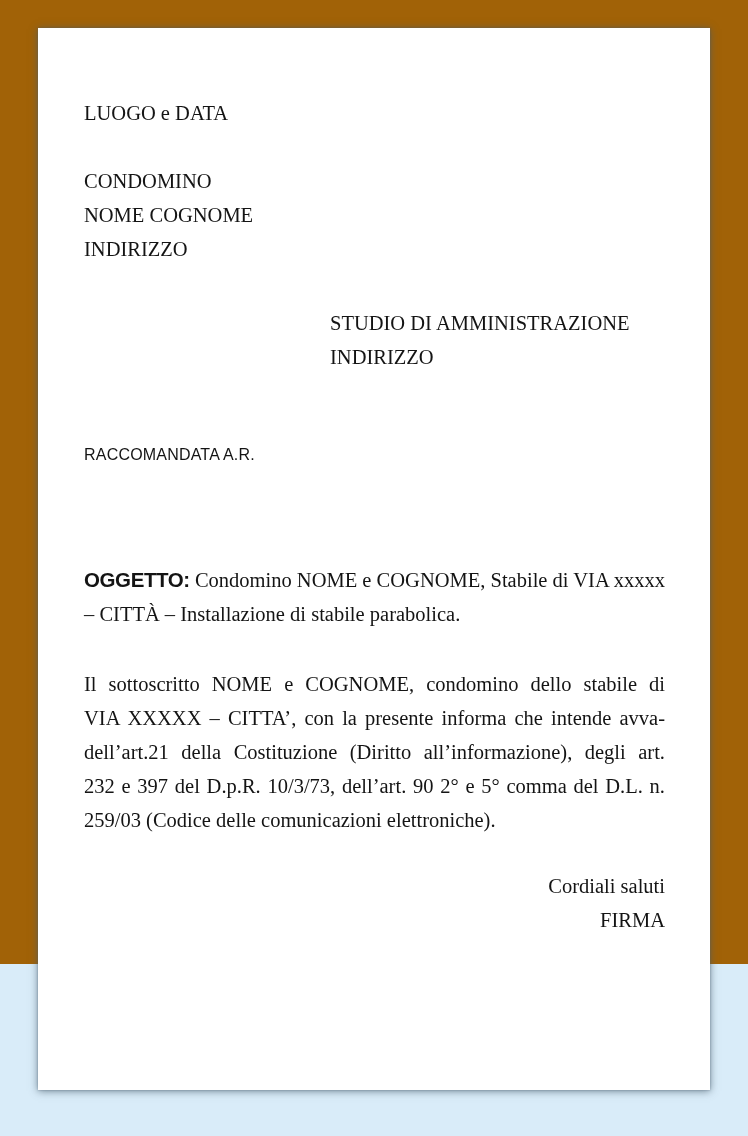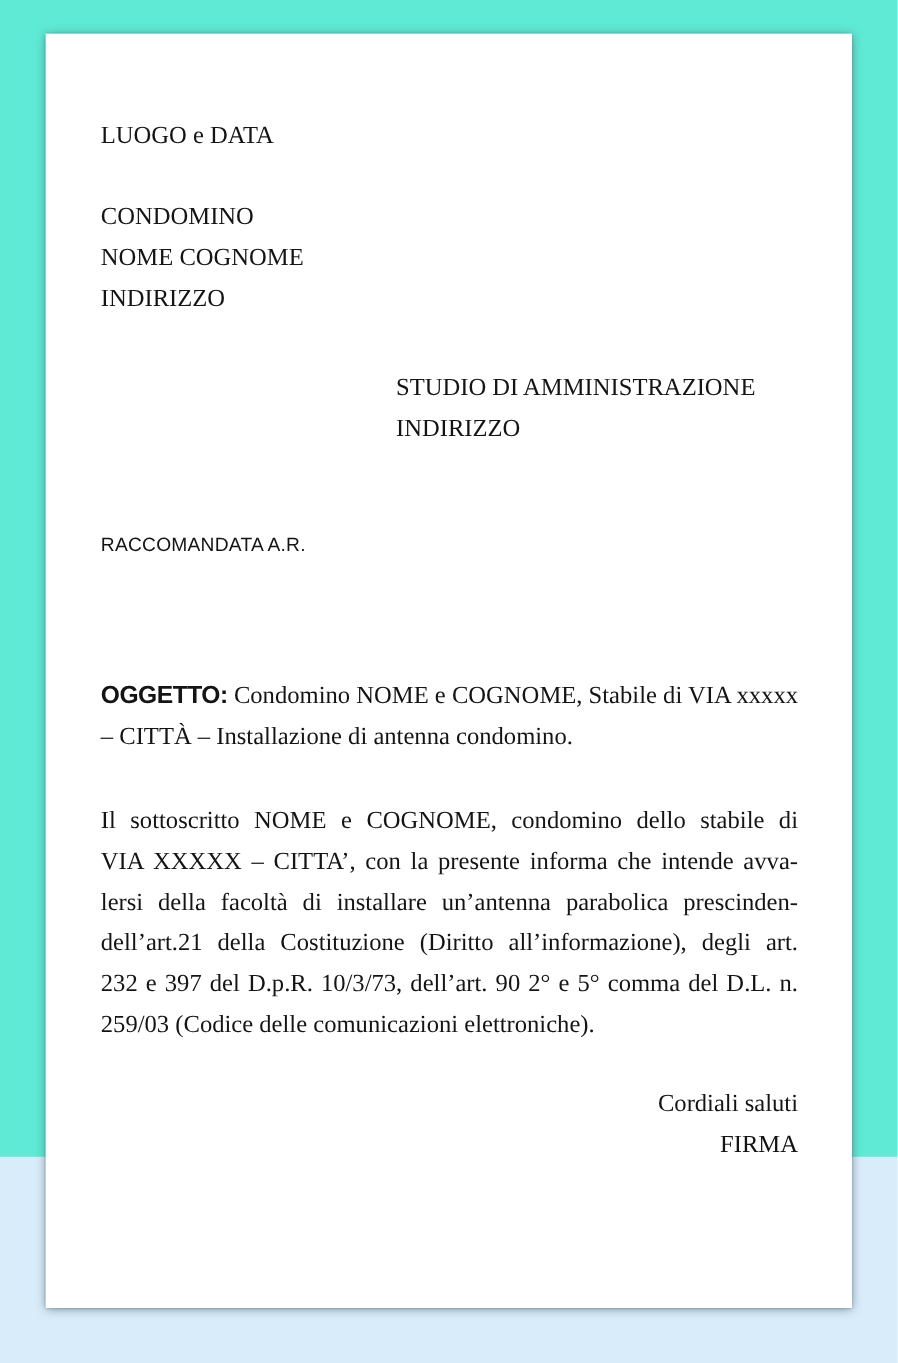--- a/index.html
+++ b/index.html
@@ -7,21 +7,21 @@
   body {
     background: #d9ecf9;
     font-family: "Liberation Serif", "DejaVu Serif", serif;
     color: #141414;
     overflow: hidden;
   }
   .canvas {
     position: relative;
     width: 748px;
     height: 964px;
-    background: #5eead4;
+    background: #a16207;
   }
   .sheet {
     position: absolute;
     left: 38px;
     top: 28px;
     width: 672px;
     height: 1062px;
     background: #ffffff;
     box-shadow: 0 1px 8px rgba(73, 95, 110, 0.75), 0 0 2px rgba(73, 95, 110, 0.45);
     padding: 68px 45px 0 46px;
@@ -76,27 +76,26 @@
 
     <div class="sender-block">
       <div class="line">STUDIO DI AMMINISTRAZIONE</div>
       <div class="line">INDIRIZZO</div>
     </div>
 
     <div class="line delivery">RACCOMANDATA A.R.</div>
 
     <div class="subject">
       <div class="line jline"><span class="subject-label">OGGETTO:</span><span> Condomino NOME e COGNOME, Stabile di VIA xxxxx</span></div>
-      <div class="line">– CITTÀ – Installazione di antenna condomino.</div>
+      <div class="line">– CITTÀ – Installazione di stabile parabolica.</div>
     </div>
 
     <div class="body-paragraph">
       <div class="line jline">Il sottoscritto NOME e COGNOME, condomino dello stabile di</div>
       <div class="line jline">VIA XXXXX – CITTA’, con la presente informa che intende avva-</div>
-      <div class="line jline">lersi della facoltà di installare un’antenna parabolica prescinden-</div>
       <div class="line jline">dell’art.21 della Costituzione (Diritto all’informazione), degli art.</div>
       <div class="line jline">232 e 397 del D.p.R. 10/3/73, dell’art. 90 2° e 5° comma del D.L. n.</div>
       <div class="line">259/03 (Codice delle comunicazioni elettroniche).</div>
     </div>
 
     <div class="closing">
       <div class="line">Cordiali saluti</div>
       <div class="line">FIRMA</div>
     </div>
 

